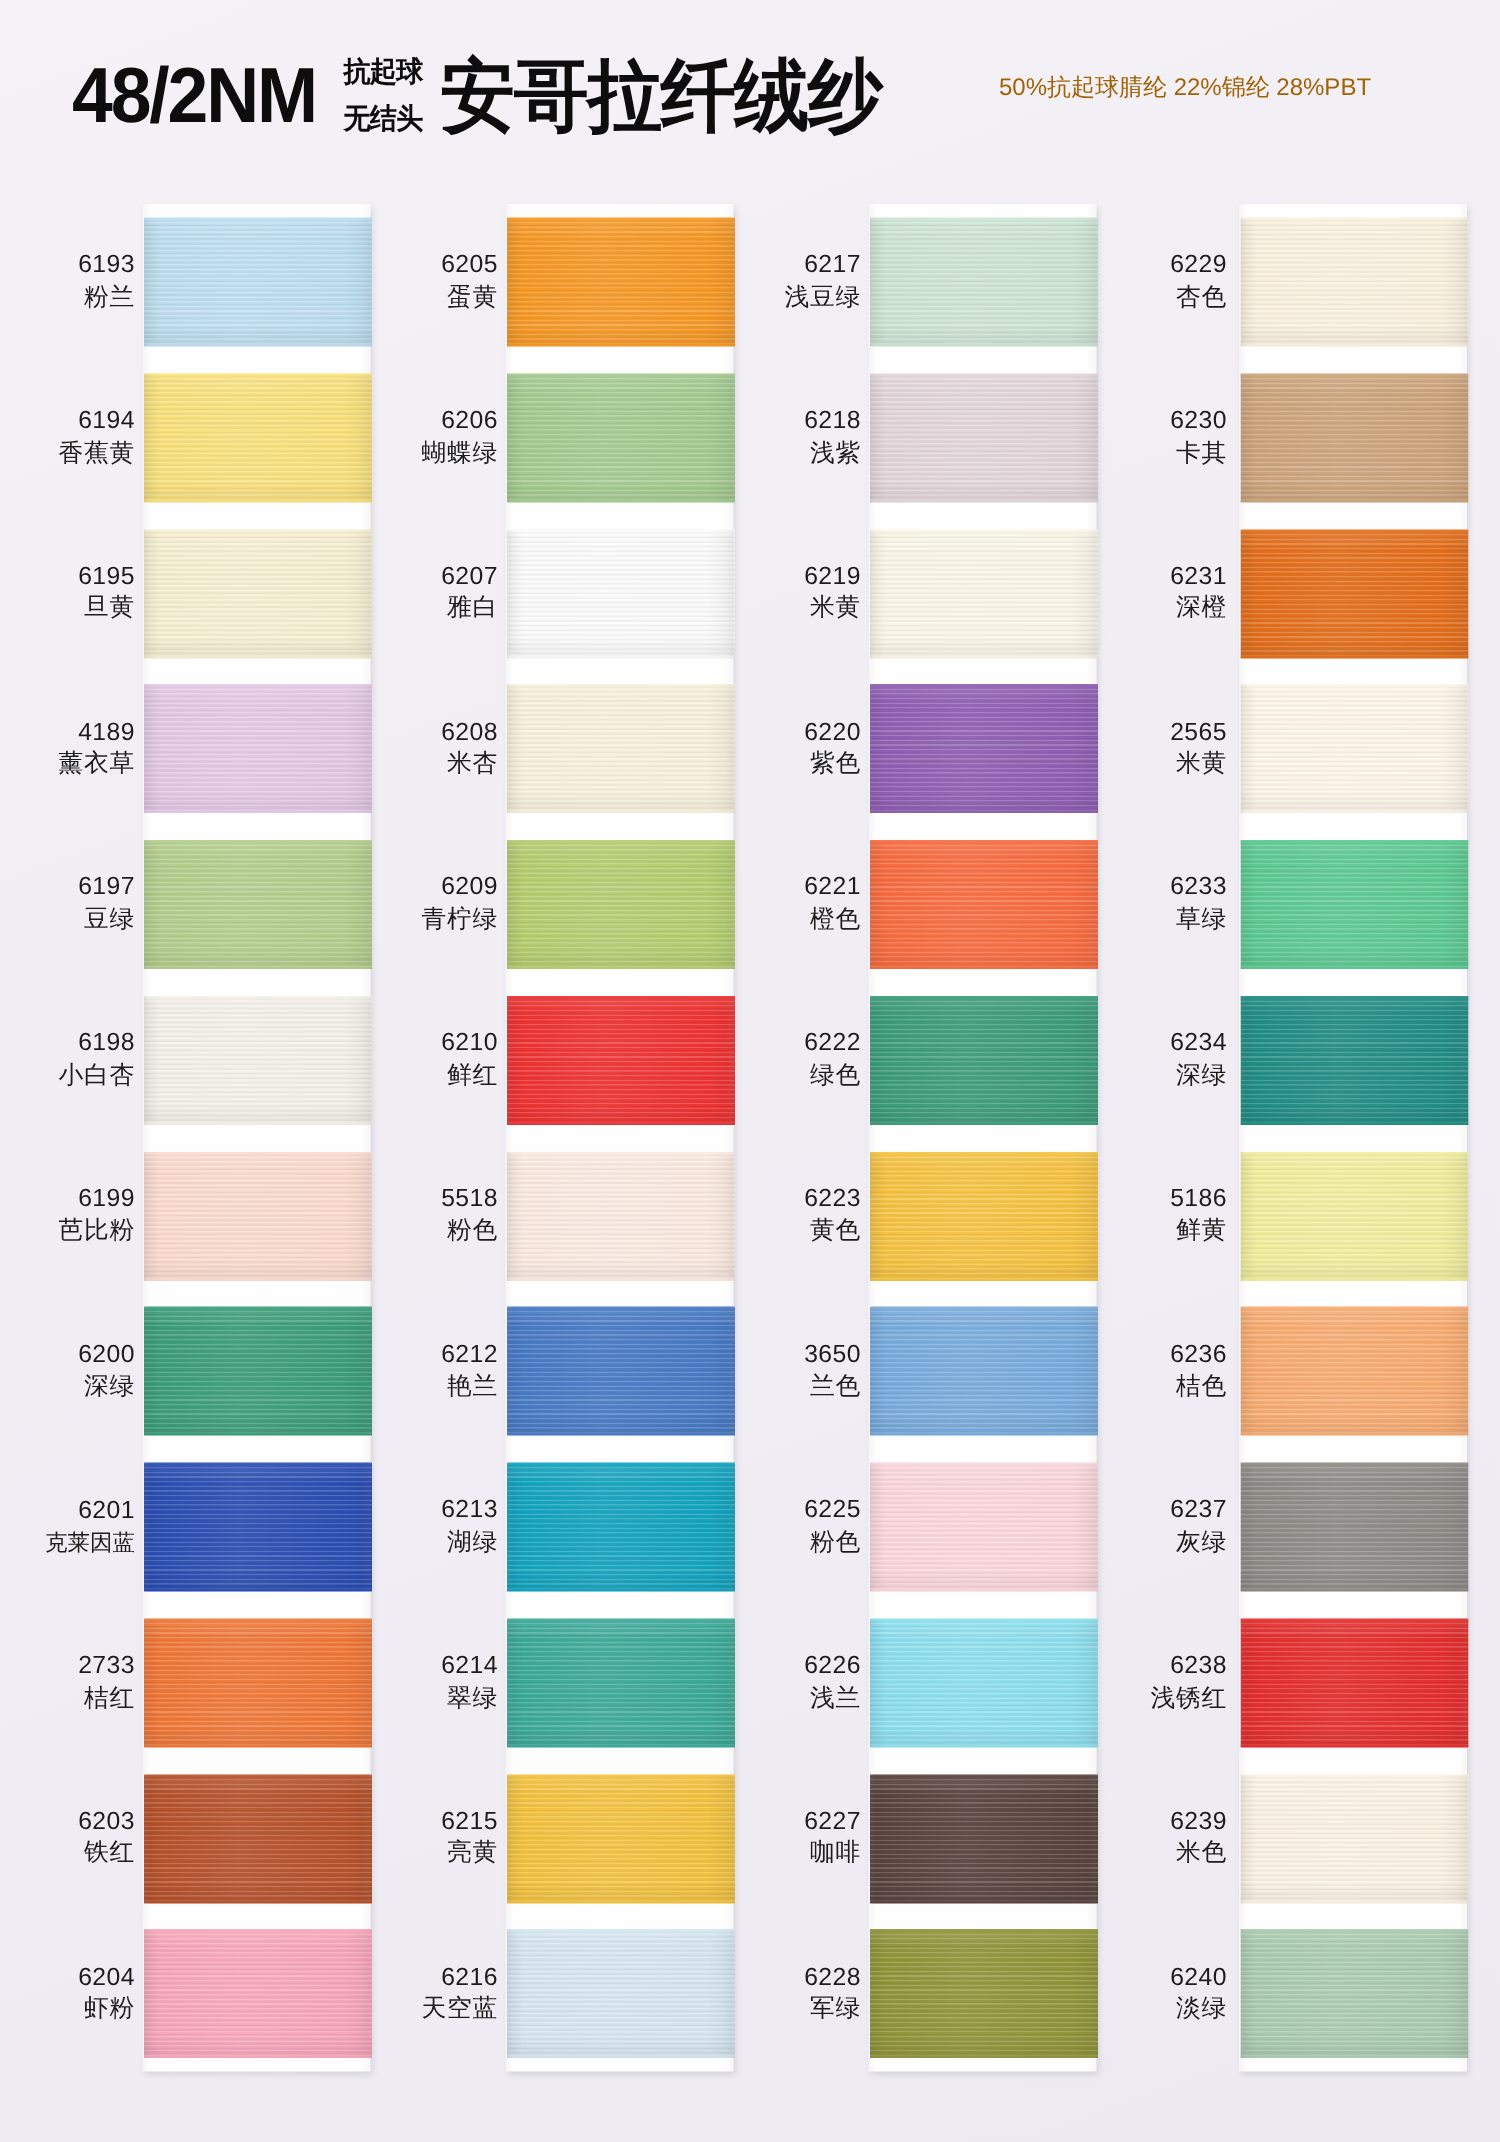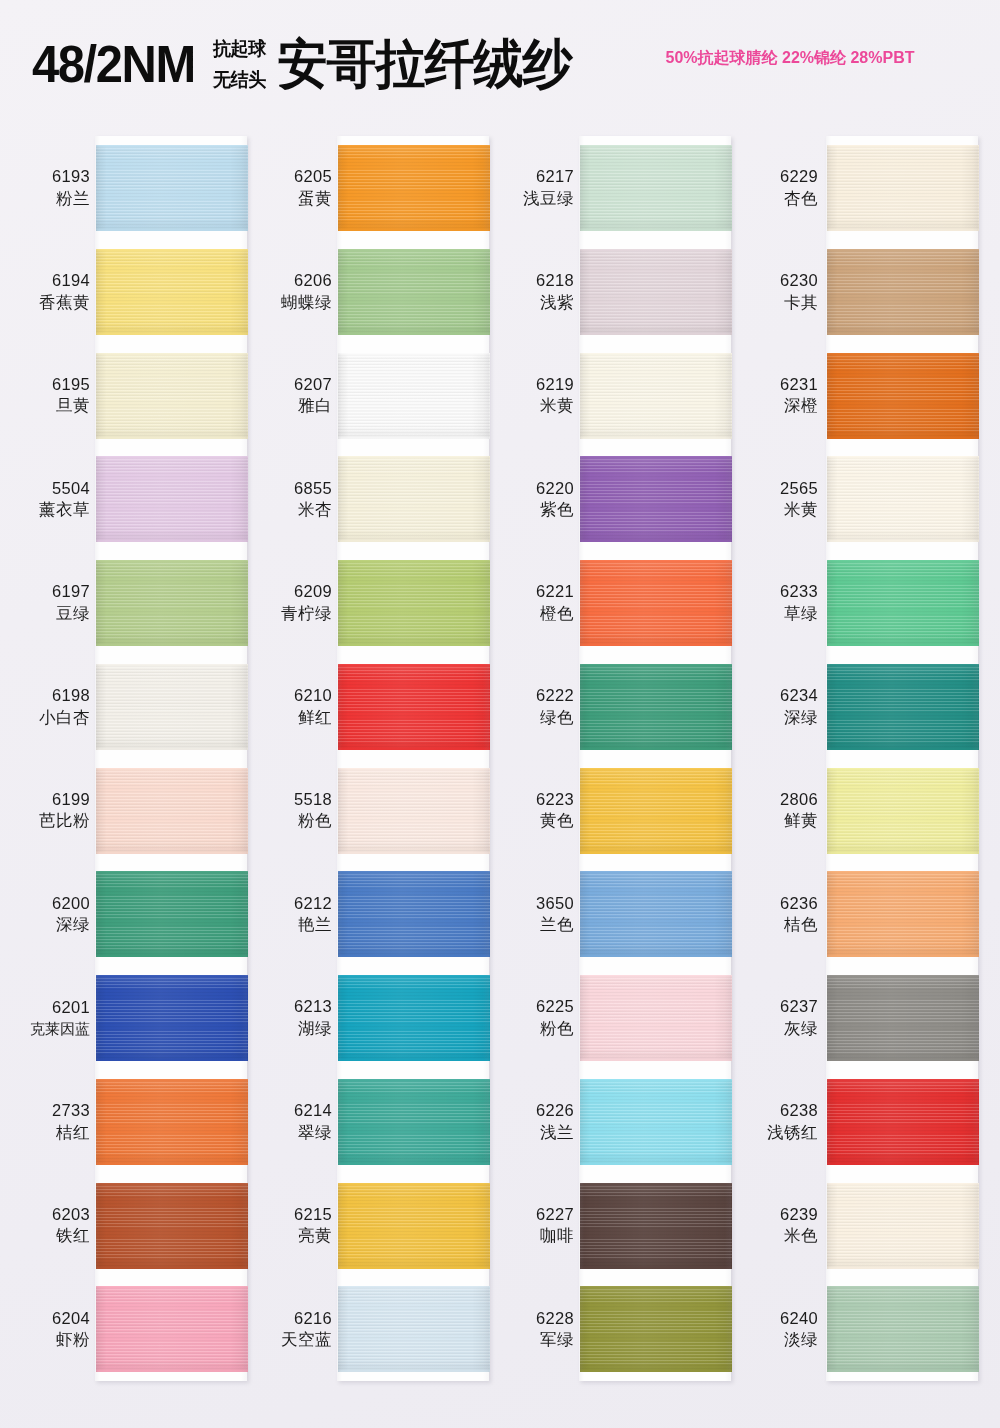--- a/index.html
+++ b/index.html
@@ -19,21 +19,21 @@
 
   
   .header {
     position: absolute;
     top: 0; left: 0;
     width: 1000px;
     height: 128px;
   }
   .title-block {
     position: absolute;
-    left: 32px;
+    left: 48px;
     top: 38px;
     display: flex;
     align-items: center;
     white-space: nowrap;
   }
   .title-code {
     font-size: 52px;
     font-weight: 900;
     letter-spacing: -1.5px;
     color: #0d0d0d;
@@ -76,22 +76,22 @@
   }
   .header-right .hr-line1 {
     font-size: 25px;
     font-weight: 700;
     color: #111;
     letter-spacing: 0px;
     line-height: 1.25;
   }
   .header-right .hr-line2 {
     font-size: 16px;
-    font-weight: 700;
-    color: #ec4899;
+    font-weight: 400;
+    color: #a16207;
     margin-top: 6px;
     letter-spacing: 0px;
   }
 
   
   .columns {
     position: absolute;
     top: 128px;
     left: 0;
     width: 1000px;
@@ -285,21 +285,21 @@
               <div class="fill"></div>
               <div class="threads"></div>
               <div class="shade"></div>
               <div class="edge-top"></div>
               <div class="edge-bot"></div>
             </div>
           </div>
         </div>
         <div class="swatch">
           <div class="label">
-            <span class="code">5504</span>
+            <span class="code">4189</span>
             <span class="name">薰衣草</span>
           </div>
           <div class="band-wrap">
             <div class="band" title="6196 薰衣草" style="--c: #e5cbe6;">
               <div class="fill"></div>
               <div class="threads"></div>
               <div class="shade"></div>
               <div class="edge-top"></div>
               <div class="edge-bot"></div>
             </div>
@@ -471,21 +471,21 @@
               <div class="fill"></div>
               <div class="threads"></div>
               <div class="shade"></div>
               <div class="edge-top"></div>
               <div class="edge-bot"></div>
             </div>
           </div>
         </div>
         <div class="swatch">
           <div class="label">
-            <span class="code">6855</span>
+            <span class="code">6208</span>
             <span class="name">米杏</span>
           </div>
           <div class="band-wrap">
             <div class="band" title="6208 米杏" style="--c: #f7f2dd;">
               <div class="fill"></div>
               <div class="threads"></div>
               <div class="shade"></div>
               <div class="edge-top"></div>
               <div class="edge-bot"></div>
             </div>
@@ -888,21 +888,21 @@
               <div class="fill"></div>
               <div class="threads"></div>
               <div class="shade"></div>
               <div class="edge-top"></div>
               <div class="edge-bot"></div>
             </div>
           </div>
         </div>
         <div class="swatch">
           <div class="label">
-            <span class="code">2806</span>
+            <span class="code">5186</span>
             <span class="name">鲜黄</span>
           </div>
           <div class="band-wrap">
             <div class="band" title="6235 鲜黄" style="--c: #f1efa0;">
               <div class="fill"></div>
               <div class="threads"></div>
               <div class="shade"></div>
               <div class="edge-top"></div>
               <div class="edge-bot"></div>
             </div>

